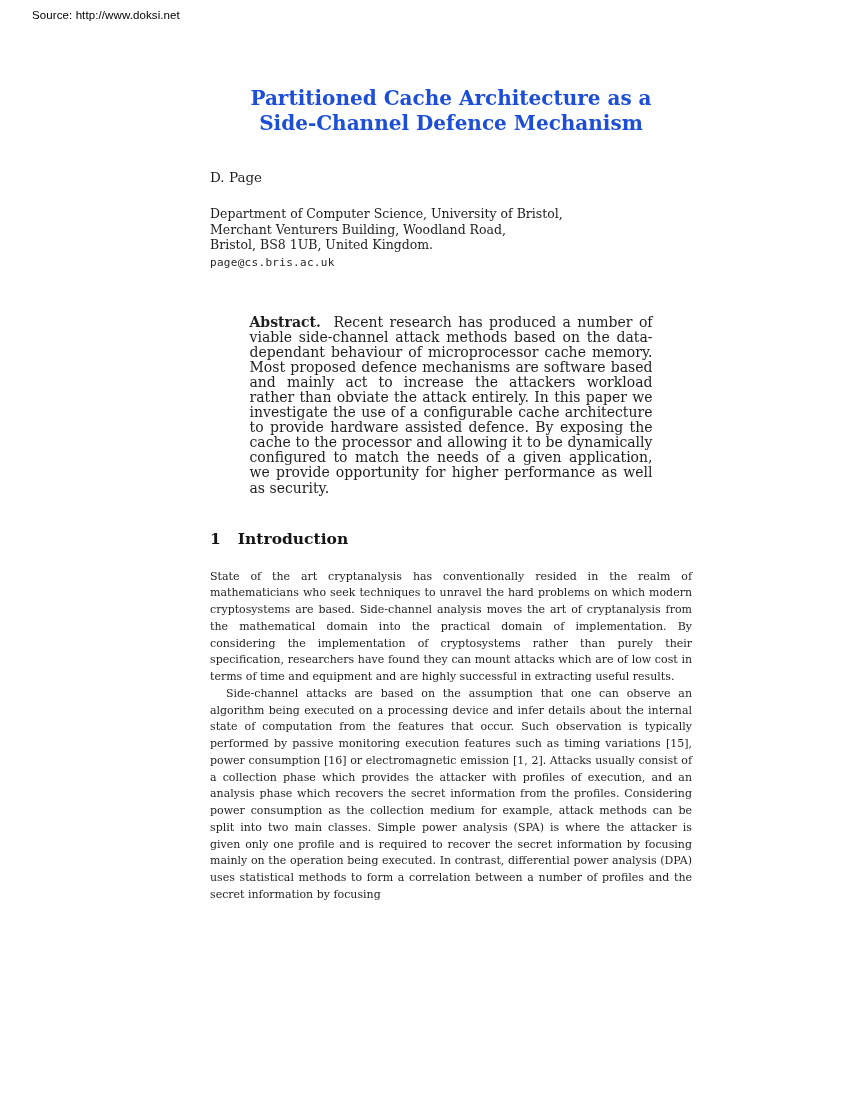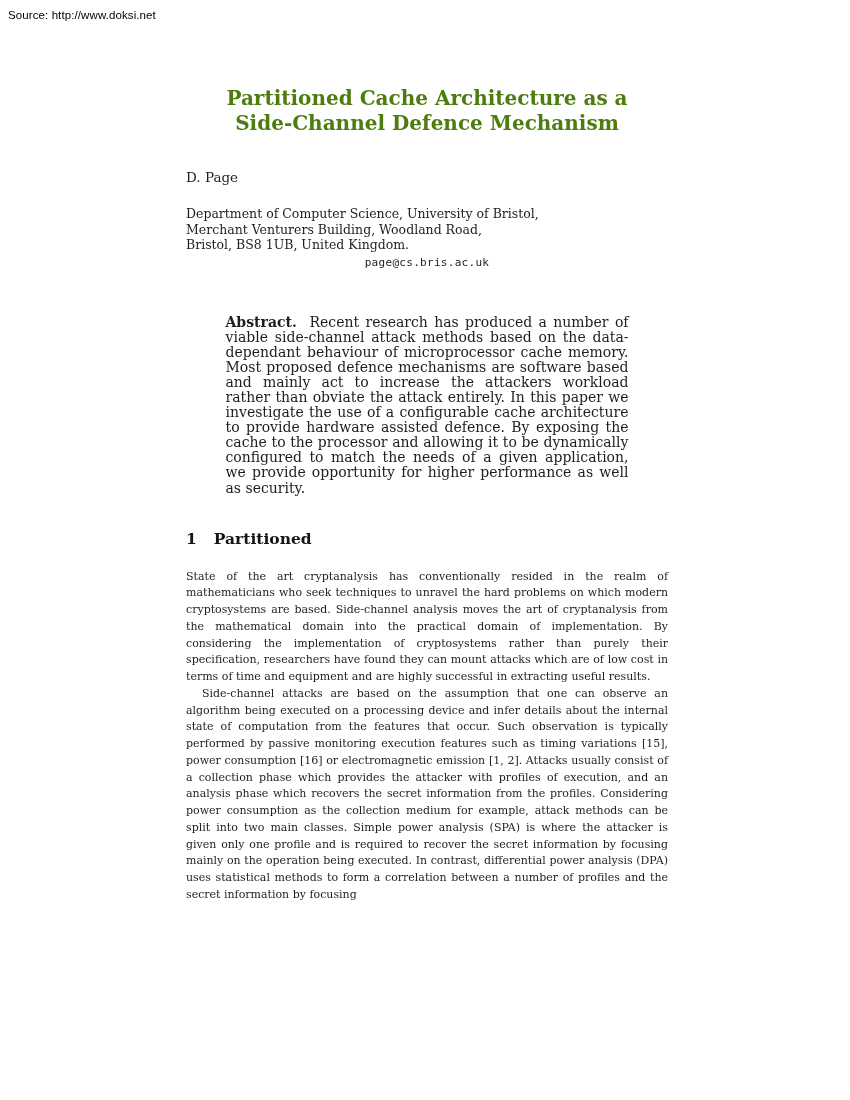--- a/index.html
+++ b/index.html
@@ -5,20 +5,21 @@
   * { margin: 0; padding: 0; box-sizing: border-box; }
   html, body { background: #ffffff; }
   .page {
     position: relative;
     width: 727px;
     height: 1100px;
     background: #ffffff;
     font-family: "DejaVu Serif", serif;
     color: #1e1e1e;
     overflow: hidden;
+    margin-left: 24px;
   }
   .source-bar {
     position: absolute;
     top: 9px;
     left: 8px;
     font-family: "Liberation Sans", sans-serif;
     font-size: 11.5px;
     color: #000000;
     letter-spacing: 0.1px;
   }
@@ -27,35 +28,35 @@
     left: 186px;
     top: 0;
     width: 482px;
   }
   .paper-title {
     margin-top: 86px;
     text-align: center;
     font-size: 20px;
     font-weight: bold;
     line-height: 25px;
-    color: #4d7c0f;
+    color: #1d4ed8;
   }
   .author {
     margin-top: 33px;
     font-size: 13.5px;
   }
   .affiliation {
     margin-top: 21px;
     text-align: left;
     font-size: 12.5px;
     line-height: 15.5px;
   }
   .email {
     margin-top: 3px;
-    text-align: center;
+    text-align: left;
     font-family: "DejaVu Sans Mono", monospace;
     font-size: 11px;
     letter-spacing: 0.3px;
   }
   .abstract {
     margin: 46px auto 0 auto;
     width: 403px;
     text-align: justify;
     font-size: 14px;
     line-height: 15.1px;
@@ -105,21 +106,21 @@
       <span style="display:block">Department of Computer Science, University of Bristol,</span>
       <span style="display:block">Merchant Venturers Building, Woodland Road,</span>
       <span style="display:block">Bristol, BS8 1UB, United Kingdom.</span>
     </div>
 
     <div class="email">page@cs.bris.ac.uk</div>
 
     <p class="abstract"><span class="abstract-label">Abstract.</span>&nbsp;&nbsp;<span>Recent research has produced a number of viable side-channel attack methods based on the data-dependant behaviour of microprocessor cache memory. Most proposed defence mechanisms are software based and mainly act to increase the attackers workload rather than obviate the attack entirely. In this paper we investigate the use of a configurable cache architecture to provide hardware assisted defence. By exposing the cache to the processor and allowing it to be dynamically configured to match the needs of a given application, we provide opportunity for higher performance as well as security.</span></p>
 
     <div class="section-heading">
-      <span class="sec-num">1</span><span>Partitioned</span>
+      <span class="sec-num">1</span><span>Introduction</span>
     </div>
 
     <p class="body-para first">State of the art cryptanalysis has conventionally resided in the realm of mathematicians who seek techniques to unravel the hard problems on which modern cryptosystems are based. Side-channel analysis moves the art of cryptanalysis from the mathematical domain into the practical domain of implementation. By considering the implementation of cryptosystems rather than purely their specification, researchers have found they can mount attacks which are of low cost in terms of time and equipment and are highly successful in extracting useful results.</p>
 
     <p class="body-para indented">Side-channel attacks are based on the assumption that one can observe an algorithm being executed on a processing device and infer details about the internal state of computation from the features that occur. Such observation is typically performed by passive monitoring execution features such as timing variations [15], power consumption [16] or electromagnetic emission [1, 2]. Attacks usually consist of a collection phase which provides the attacker with profiles of execution, and an analysis phase which recovers the secret information from the profiles. Considering power consumption as the collection medium for example, attack methods can be split into two main classes. Simple power analysis (SPA) is where the attacker is given only one profile and is required to recover the secret information by focusing mainly on the operation being executed. In contrast, differential power analysis (DPA) uses statistical methods to form a correlation between a number of profiles and the secret information by focusing</p>
 
   </div>
 </div>
 
 </body></html>

